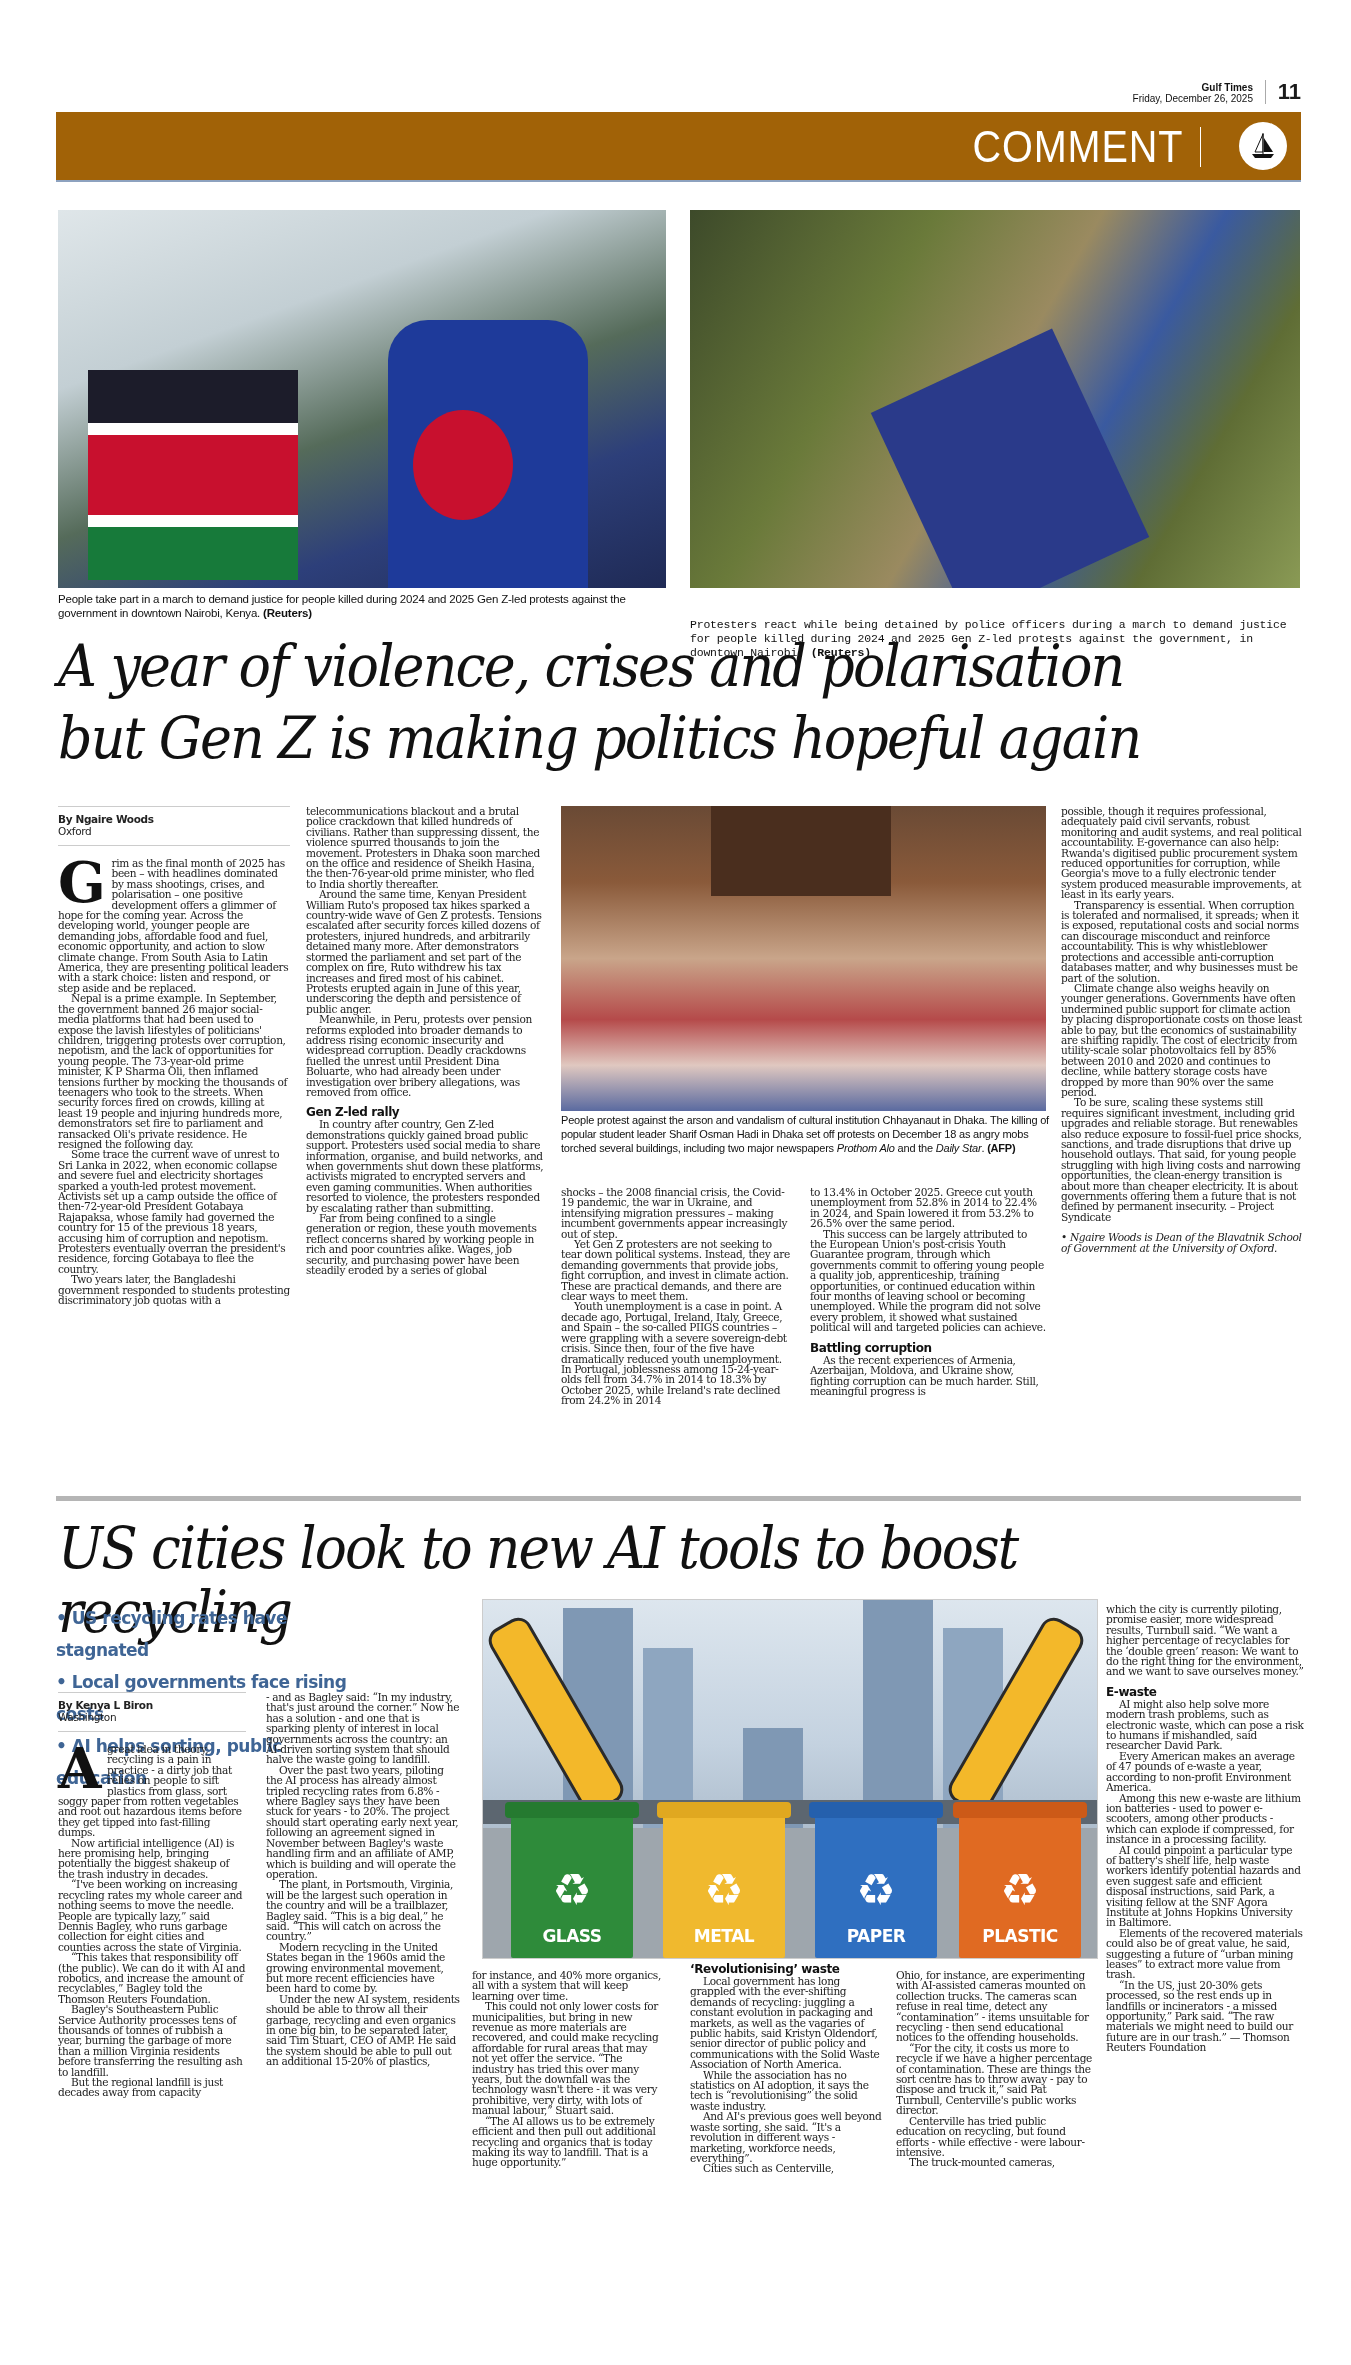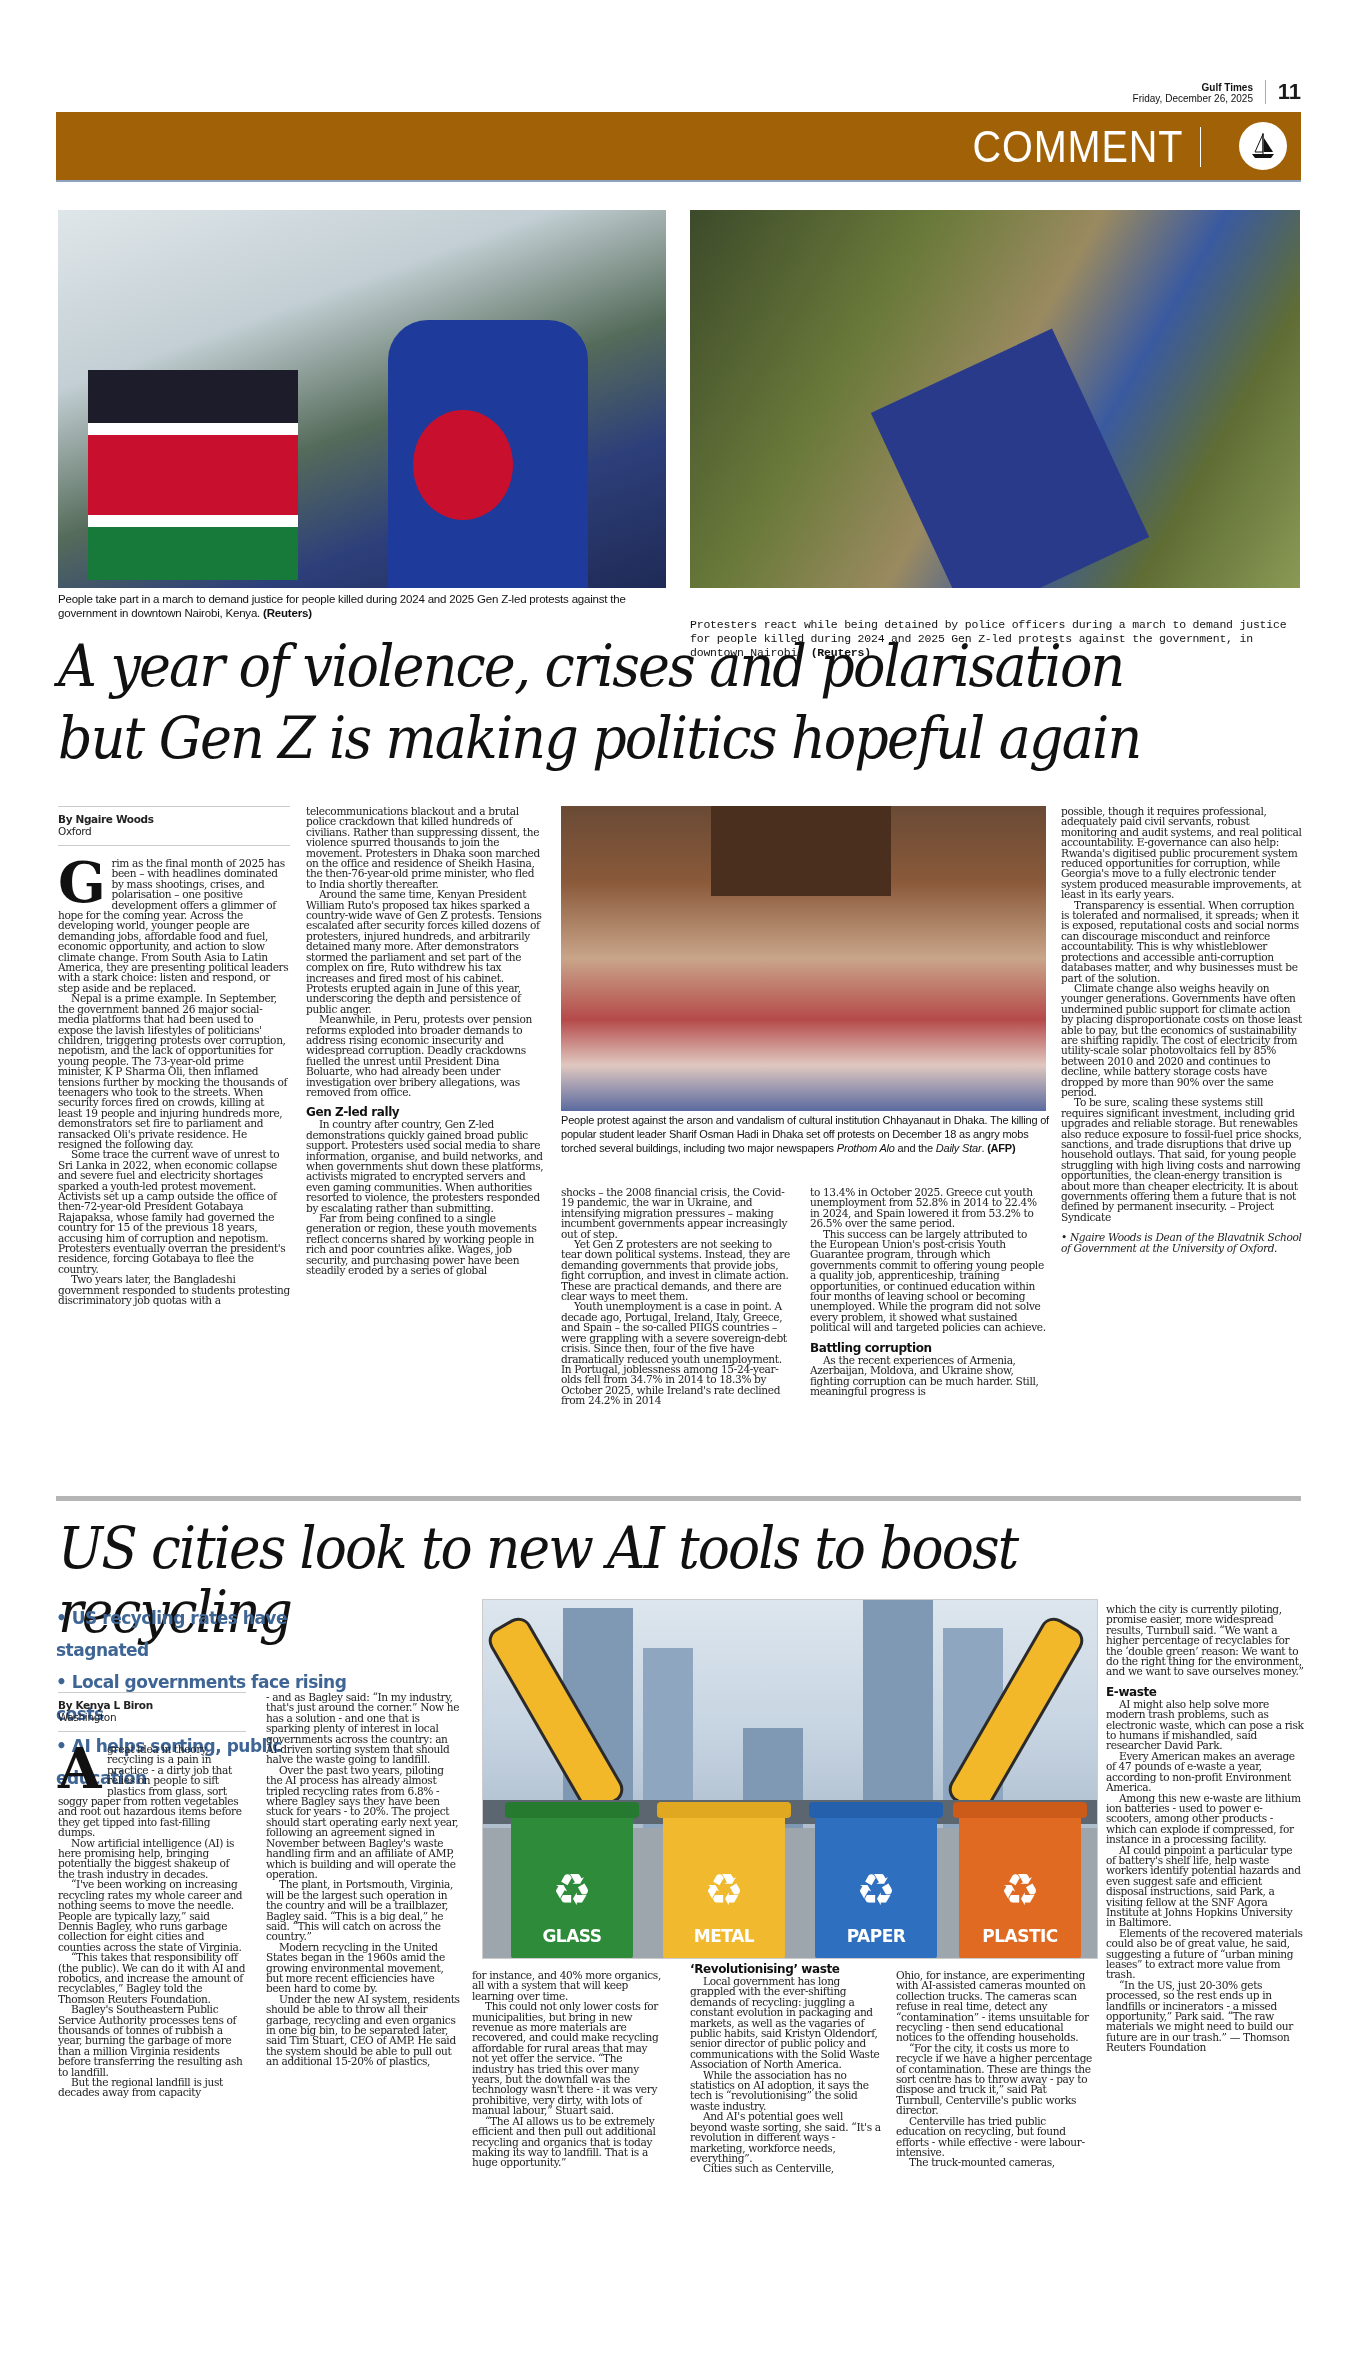--- a/index.html
+++ b/index.html
@@ -224,21 +224,21 @@
 <div class="col" style="left:472px;top:1970px;width:192px;">
   <p class="noindent">for instance, and 40% more organics, all with a system that will keep learning over time.</p>
   <p>This could not only lower costs for municipalities, but bring in new revenue as more materials are recovered, and could make recycling affordable for rural areas that may not yet offer the service. “The industry has tried this over many years, but the downfall was the technology wasn't there - it was very prohibitive, very dirty, with lots of manual labour,” Stuart said.</p>
   <p>“The AI allows us to be extremely efficient and then pull out additional recycling and organics that is today making its way to landfill. That is a huge opportunity.”</p>
 </div>
 
 <div class="col" style="left:690px;top:1962px;width:192px;">
   <h4 style="margin-top:0">‘Revolutionising’ waste</h4>
   <p>Local government has long grappled with the ever-shifting demands of recycling: juggling a constant evolution in packaging and markets, as well as the vagaries of public habits, said Kristyn Oldendorf, senior director of public policy and communications with the Solid Waste Association of North America.</p>
   <p>While the association has no statistics on AI adoption, it says the tech is “revolutionising” the solid waste industry.</p>
-  <p>And AI's potential goes well beyond waste sorting, she said. “It's a revolution in different ways - marketing, workforce needs, everything”.</p>
+  <p>And AI's previous goes well beyond waste sorting, she said. “It's a revolution in different ways - marketing, workforce needs, everything”.</p>
   <p>Cities such as Centerville,</p>
 </div>
 
 <div class="col" style="left:896px;top:1970px;width:196px;">
   <p class="noindent">Ohio, for instance, are experimenting with AI-assisted cameras mounted on collection trucks. The cameras scan refuse in real time, detect any “contamination” - items unsuitable for recycling - then send educational notices to the offending households.</p>
   <p>“For the city, it costs us more to recycle if we have a higher percentage of contamination. These are things the sort centre has to throw away - pay to dispose and truck it,” said Pat Turnbull, Centerville's public works director.</p>
   <p>Centerville has tried public education on recycling, but found efforts - while effective - were labour-intensive.</p>
   <p>The truck-mounted cameras,</p>
 </div>
 

